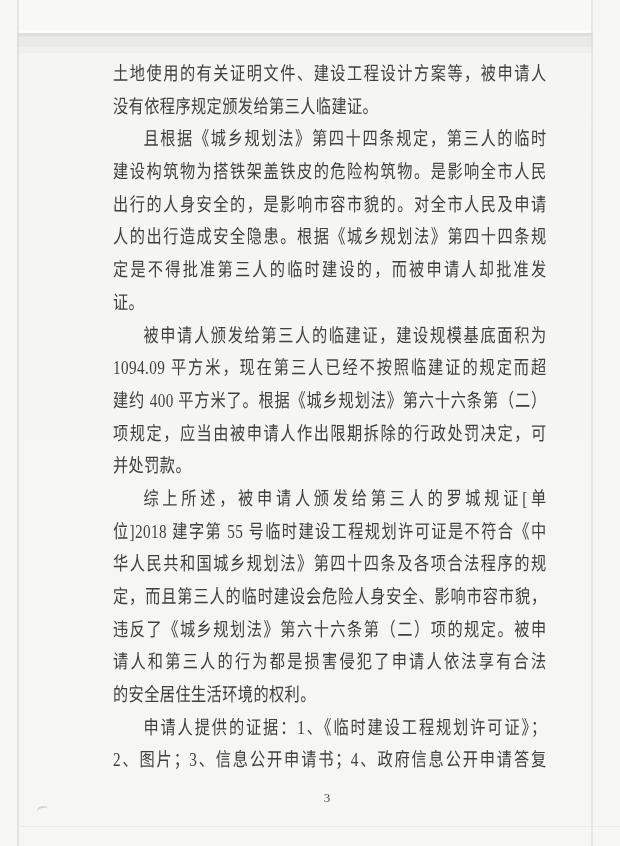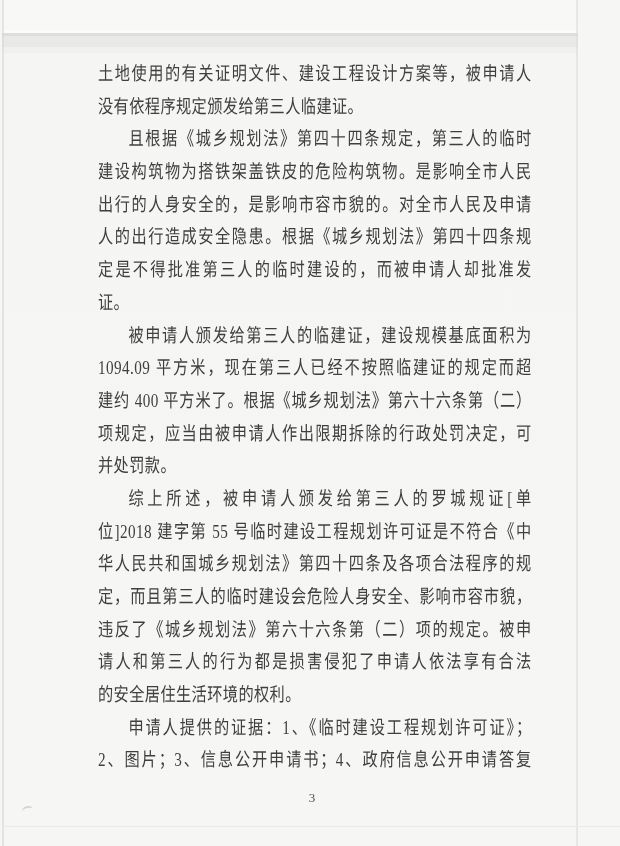--- a/index.html
+++ b/index.html
@@ -6,21 +6,21 @@
     margin: 0;
     padding: 0;
     width: 620px;
     height: 846px;
     overflow: hidden;
     background: #f6f6f4;
     font-family: "Liberation Serif", "DejaVu Serif", serif;
   }
   .scan-page {
     position: absolute;
-    left: 2px; top: 0;
+    left: 17px; top: 0;
     width: 576px; height: 846px;
     background: linear-gradient(
       to bottom,
       #f8f8f6 0px, #f8f8f6 30px,
       #fcfcfa 30px, #fcfcfa 33px,
       #dededc 33px, #dededc 36px,
       #e9e9e7 36px, #e9e9e7 47px,
       #f0f0ee 47px, #f0f0ee 53px,
       #f5f5f3 53px, #f6f6f4 100%
     );

